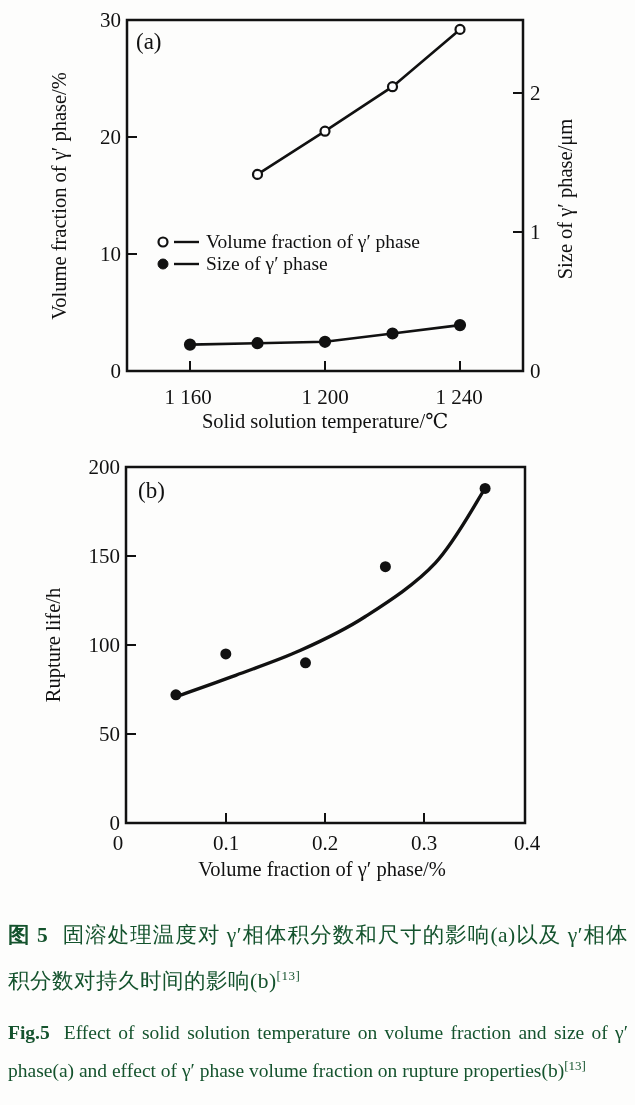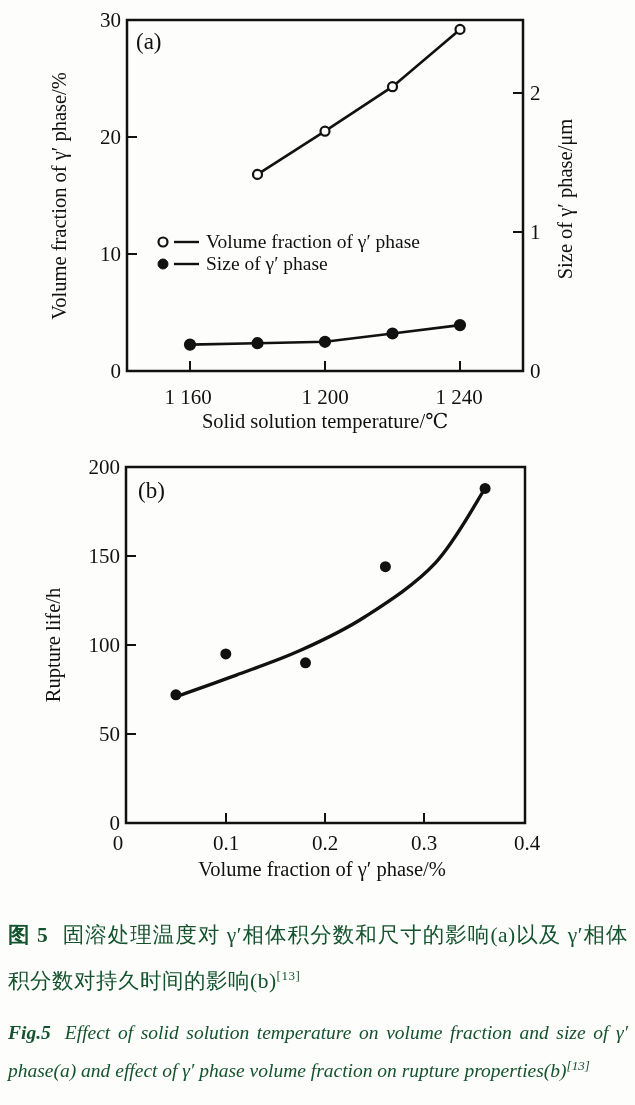--- a/index.html
+++ b/index.html
@@ -22,21 +22,21 @@
   .panel-label{font-size:23px;}
   .legend-label{font-size:19.5px;}
   .caption{
     position:absolute;left:8px;top:912px;width:620px;
   }
   .cap-zh{
     margin:0;font-size:21.5px;line-height:46px;text-align:justify;
     letter-spacing:0.5px;
   }
   .cap-en{
-    margin:10px 0 0 0;font-size:19.5px;line-height:38px;text-align:justify;font-style:italic;
+    margin:10px 0 0 0;font-size:19.5px;line-height:38px;text-align:justify;
   }
   .cap-tag{font-weight:bold;margin-right:14px;}
   .cap-ref{font-size:13px;}
   sup{line-height:0;}
 </style>
 </head>
 <body>
 
 <div class="figure">
 

